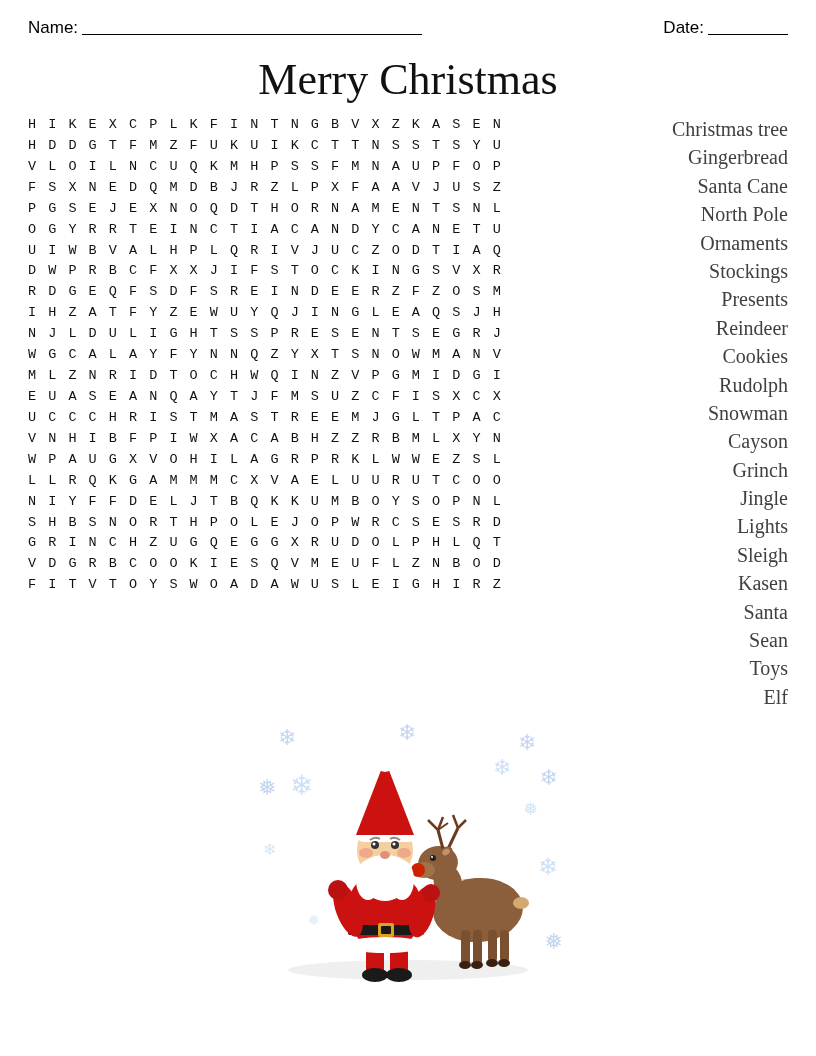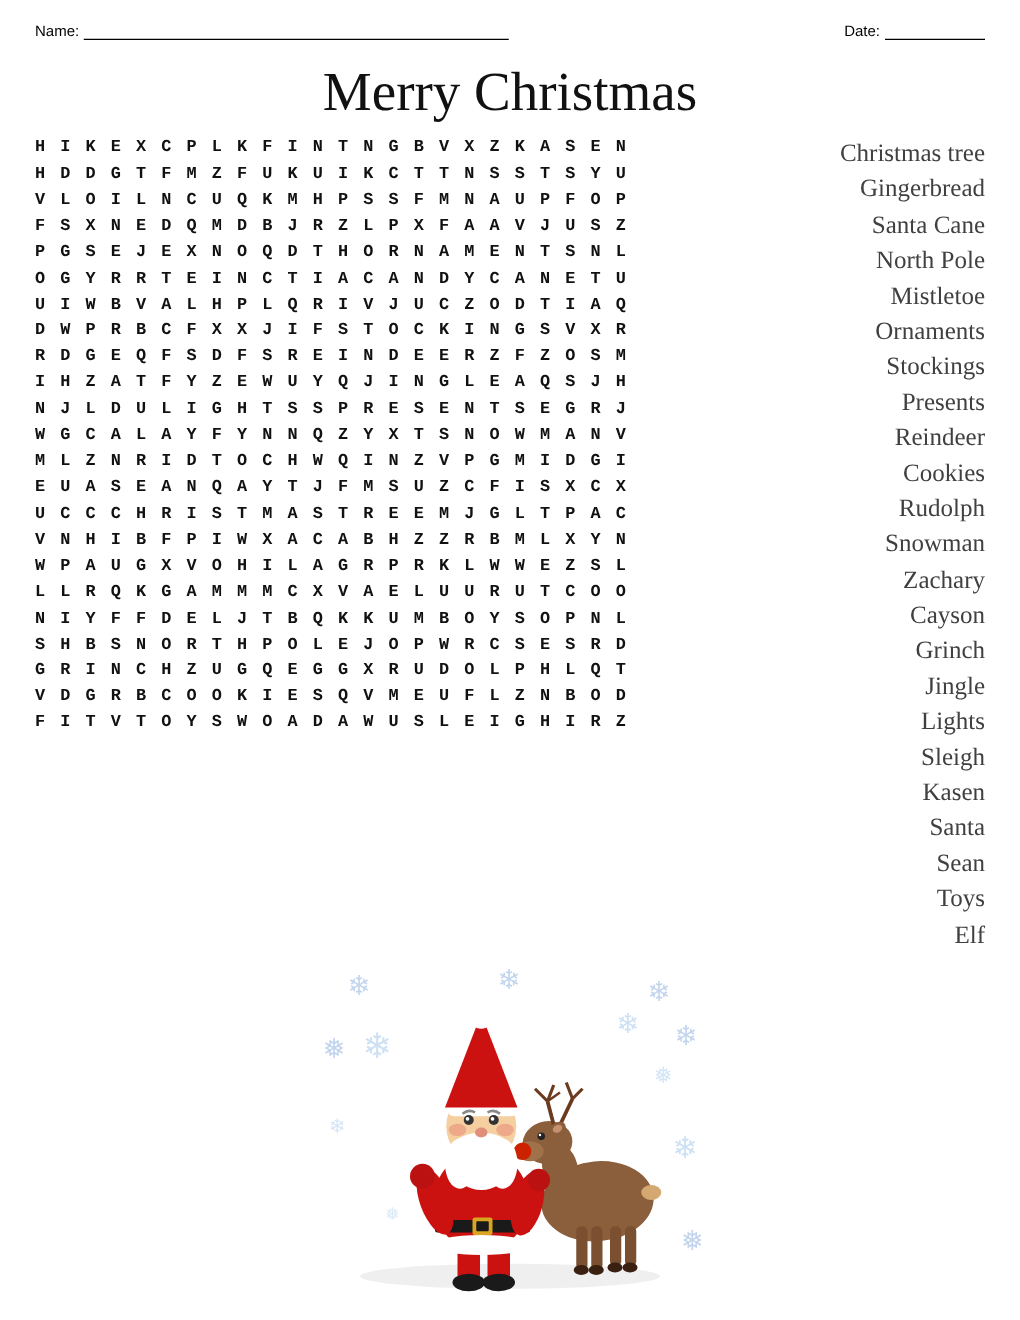--- a/index.html
+++ b/index.html
@@ -15,21 +15,21 @@
       width: 816px;
       min-height: 1056px;
       padding: 18px 28px 18px 28px;
       position: relative;
     }
     .header-line {
       display: flex;
       justify-content: space-between;
       align-items: center;
       margin-bottom: 6px;
-      font-size: 12px;
+      font-size: 17px;
     }
     .name-field {
       display: flex;
       align-items: center;
       gap: 4px;
     }
     .name-underline {
       width: 340px;
       border-bottom: 1px solid #000;
       display: inline-block;
@@ -59,21 +59,21 @@
     .main-content {
       display: flex;
       gap: 12px;
     }
     .puzzle-section {
       flex: 1;
     }
     .word-grid {
       font-family: 'Courier New', monospace;
       font-size: 13.5px;
-      font-weight: bold;
+      font-weight: normal;
       line-height: 1.55;
       letter-spacing: 2px;
       color: #111;
       margin-bottom: 24px;
     }
     .word-grid .row {
       white-space: pre;
     }
     .word-list-section {
       width: 165px;
@@ -152,29 +152,27 @@
           <div class="row">V D G R B C O O K I E S Q V M E U F L Z N B O D</div>
           <div class="row">F I T V T O Y S W O A D A W U S L E I G H I R Z</div>
         </div>
     </div>
 
     <div class="word-list-section" id="word-list-container">
         <span class="word-list-item">Christmas tree</span>
         <span class="word-list-item">Gingerbread</span>
         <span class="word-list-item">Santa Cane</span>
         <span class="word-list-item">North Pole</span>
-        <span class="word-list-item">Mistletoe</span>
         <span class="word-list-item">Ornaments</span>
         <span class="word-list-item">Stockings</span>
         <span class="word-list-item">Presents</span>
         <span class="word-list-item">Reindeer</span>
         <span class="word-list-item">Cookies</span>
         <span class="word-list-item">Rudolph</span>
         <span class="word-list-item">Snowman</span>
-        <span class="word-list-item">Zachary</span>
         <span class="word-list-item">Cayson</span>
         <span class="word-list-item">Grinch</span>
         <span class="word-list-item">Jingle</span>
         <span class="word-list-item">Lights</span>
         <span class="word-list-item">Sleigh</span>
         <span class="word-list-item">Kasen</span>
         <span class="word-list-item">Santa</span>
         <span class="word-list-item">Sean</span>
         <span class="word-list-item">Toys</span>
         <span class="word-list-item">Elf</span>

